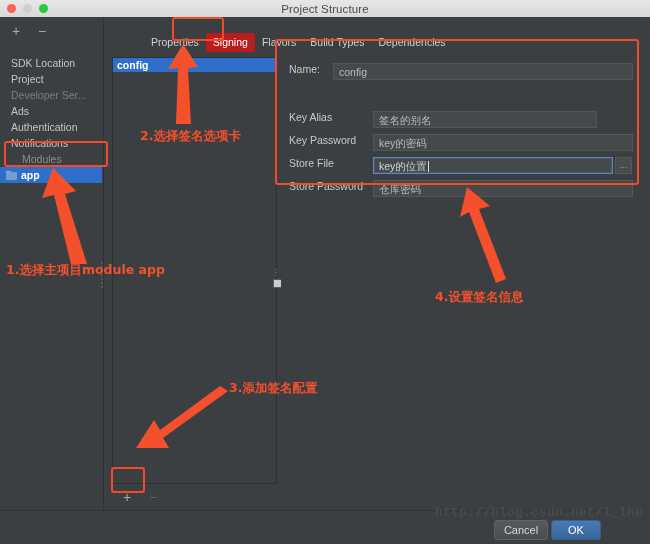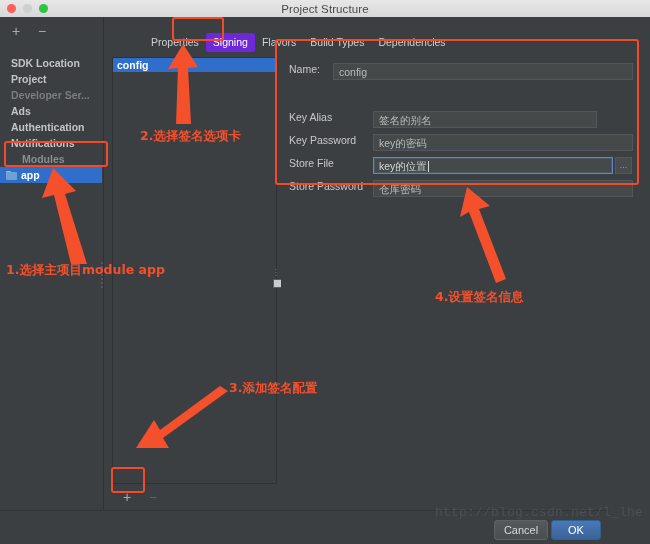--- a/index.html
+++ b/index.html
@@ -86,21 +86,20 @@
     left: 0; top: 38px;
     width: 103px;
   }
   .side-item {
     height: 16px;
     line-height: 16px;
     padding-left: 11px;
     font-size: 10.5px;
     color: #c3c4c5;
     white-space: nowrap;
-    font-weight: bold;
   }
   .side-item.dim { color: #7b7d7e; }
   .side-item.group {
     padding-left: 22px;
     color: #8b8d8e;
   }
   .side-item.selected {
     background: #2f6ecb;
     color: #ffffff;
     font-weight: bold;
@@ -153,21 +152,21 @@
     margin-left: 34px;
   }
   .tab {
     font-size: 10.5px;
     color: #cfd0d1;
     padding: 3px 7px 4px 7px;
     white-space: nowrap;
     cursor: default;
   }
   .tab.active {
-    background: #6d28d9;
+    background: #b91c1c;
     color: #ffffff;
     border-radius: 2px;
   }
 
   
   .midpanel {
     position: absolute;
     left: 112px; top: 40px;
     width: 163px; height: 425px;
     background: #3c3f41;

